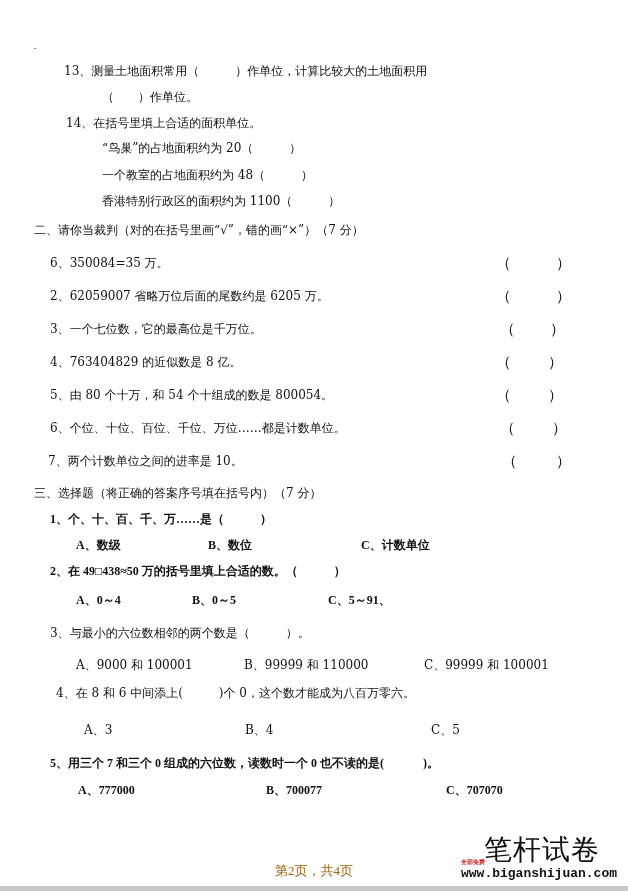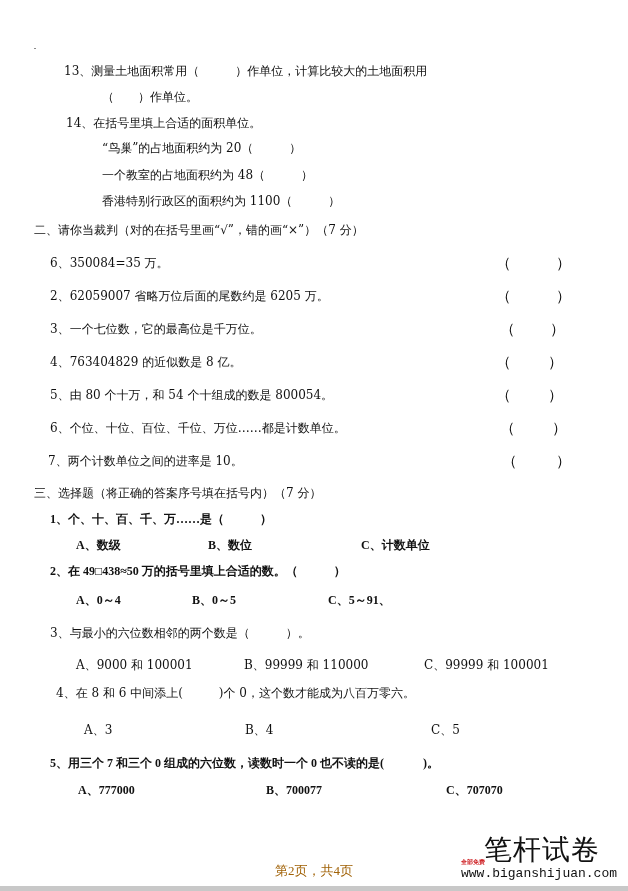--- a/index.html
+++ b/index.html
@@ -8,21 +8,21 @@
     background:#ffffff; color:#111;
     font-family: "DejaVu Serif", "Liberation Serif", serif;
   }
   .ln { position:absolute; white-space:nowrap; font-size:12px; line-height:20px; }
   .bold { font-weight:bold; font-family:"Liberation Serif", "DejaVu Serif", serif; }
   .paren { position:absolute; font-size:15px; line-height:20px; }
   .dot { position:absolute; left:34px; top:48px; width:2px; height:1px; background:#888; }
   .footer { position:absolute; left:0; width:628px; text-align:center; top:862px; font-size:13px; color:#a16207; font-family:"Liberation Serif", serif; }
   .wm-title { position:absolute; left:484px; top:834px; font-size:28px; line-height:32px; font-family:Liberation Serif, serif; color:#111; letter-spacing:1px; }
   .wm-free { position:absolute; left:461px; top:858px; font-size:6px; color:#d0282c; font-family:"DejaVu Sans", sans-serif; font-weight:bold; }
-  .wm-url { position:absolute; left:461px; top:866px; font-size:13px; font-family:"Liberation Mono", "DejaVu Sans Mono", monospace; color:#111; }
+  .wm-url { position:absolute; left:461px; top:866px; font-size:13px; font-family:"Liberation Mono", "DejaVu Sans Mono", monospace; color:#111;font-weight:bold; }
   .bar { position:absolute; left:0; top:886px; width:628px; height:5px; background:#c8c8c8; }
 </style>
 </head>
 <body>
 
 <div class="dot"></div>
 
 <div class="ln" style="left:64px; top:61px;">13、测量土地面积常用（　　　）作单位，计算比较大的土地面积用</div>
 <div class="ln" style="left:102px; top:87px;">（　　）作单位。</div>
 

